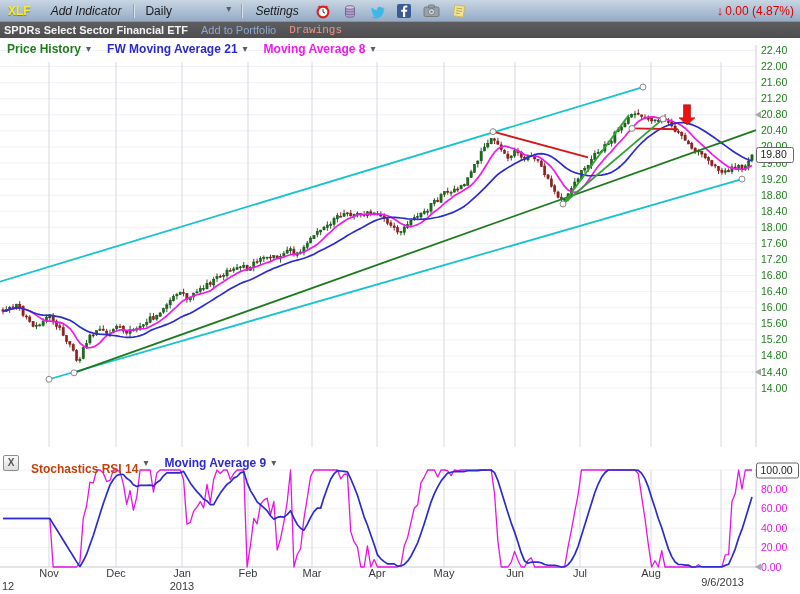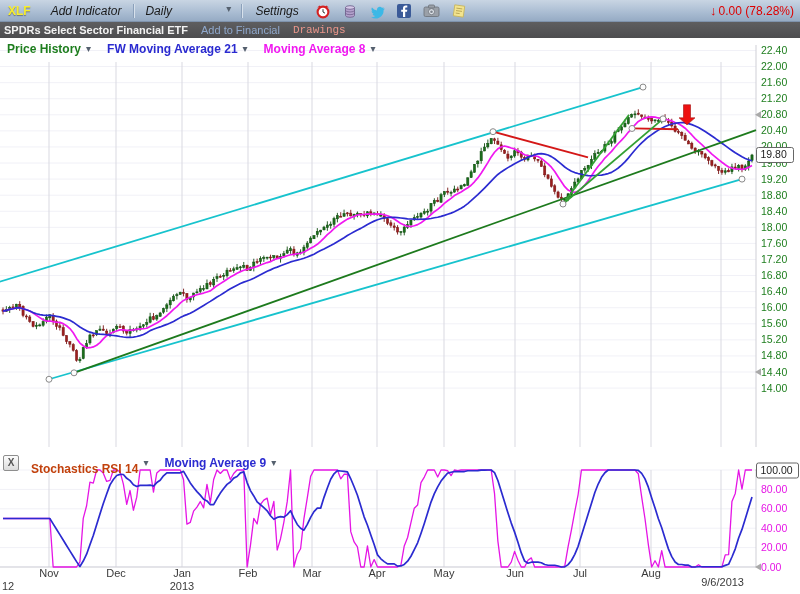--- a/index.html
+++ b/index.html
@@ -6,21 +6,21 @@
   body{width:800px;height:594px;overflow:hidden;background:#ffffff;
        font-family:"Liberation Sans","DejaVu Sans",sans-serif;position:relative;}
   
   .toolbar{position:absolute;left:0;top:0;width:800px;height:22px;
     background:linear-gradient(#c9d5e3,#a9bcd2 60%,#96abc4);
     border-bottom:1px solid #7f93ad;display:flex;align-items:center;box-sizing:border-box;
     padding:0 4px;font-size:12px;color:#1a1a1a;}
   .tb-symbol{color:#f7ee2e;font-weight:bold;text-shadow:0 1px 1px rgba(60,60,60,.55);margin:0 14px 0 4px;}
   .tb-btn{cursor:default;padding:0 6px;font-style:italic;}
   .tb-sep{width:1px;height:14px;background:#8ba0ba;border-right:1px solid #d7e1ec;margin:0 6px;}
-  .tb-daily{display:flex;align-items:flex-start;justify-content:space-between;width:86px;padding:0 4px;font-style:italic;}
+  .tb-daily{display:flex;align-items:flex-start;justify-content:space-between;width:86px;padding:0 4px;}
   .caret{color:#55606e;font-size:10px;line-height:1;}
   .tb-icons{display:flex;align-items:center;gap:11px;margin-left:10px;}
   .tb-icons svg{display:block;}
   .tb-change{margin-left:auto;color:#dd0000;font-size:12px;display:flex;align-items:center;gap:2px;padding-right:2px;}
   .tb-change .dn{font-weight:bold;font-size:13px;}
   
   .symbar{position:absolute;left:0;top:22px;width:800px;height:16px;
     background:linear-gradient(#5e5e60,#4d4d4f);display:flex;align-items:center;
     font-size:11px;box-sizing:border-box;padding:0 4px;gap:13px;}
   .symbar .name{color:#f2f2f2;font-weight:bold;}
@@ -77,27 +77,27 @@
     </svg>
     <svg width="16" height="16" viewBox="0 0 16 16">
       <g transform="rotate(8 8 8)">
         <rect x="3" y="2.5" width="10" height="11" fill="#f3e48f" stroke="#c5b258" stroke-width="0.8"></rect>
         <path d="M5 5.5 h6 M5 8 h6 M5 10.5 h4" stroke="#b09c4e" stroke-width="0.8"></path>
       </g>
     </svg>
   </span>
   <span class="tb-change">
     <span class="dn">↓</span>
-    <span>0.00 (78.28%)</span>
+    <span>0.00 (4.87%)</span>
   </span>
 </div>
 
 <div class="symbar">
   <span class="name">SPDRs Select Sector Financial ETF</span>
-  <span class="port">Add to Financial</span>
+  <span class="port">Add to Portfolio</span>
   <span class="draw">Drawings</span>
 </div>
 
 <svg id="chart-svg" width="800" height="594" viewBox="0 0 800 594">
     <defs>
       <clipPath id="mainClip">
         <rect x="0" y="45" width="756" height="402"></rect>
       </clipPath>
       <clipPath id="indClip">
         <rect x="0" y="469" width="756" height="99"></rect>

